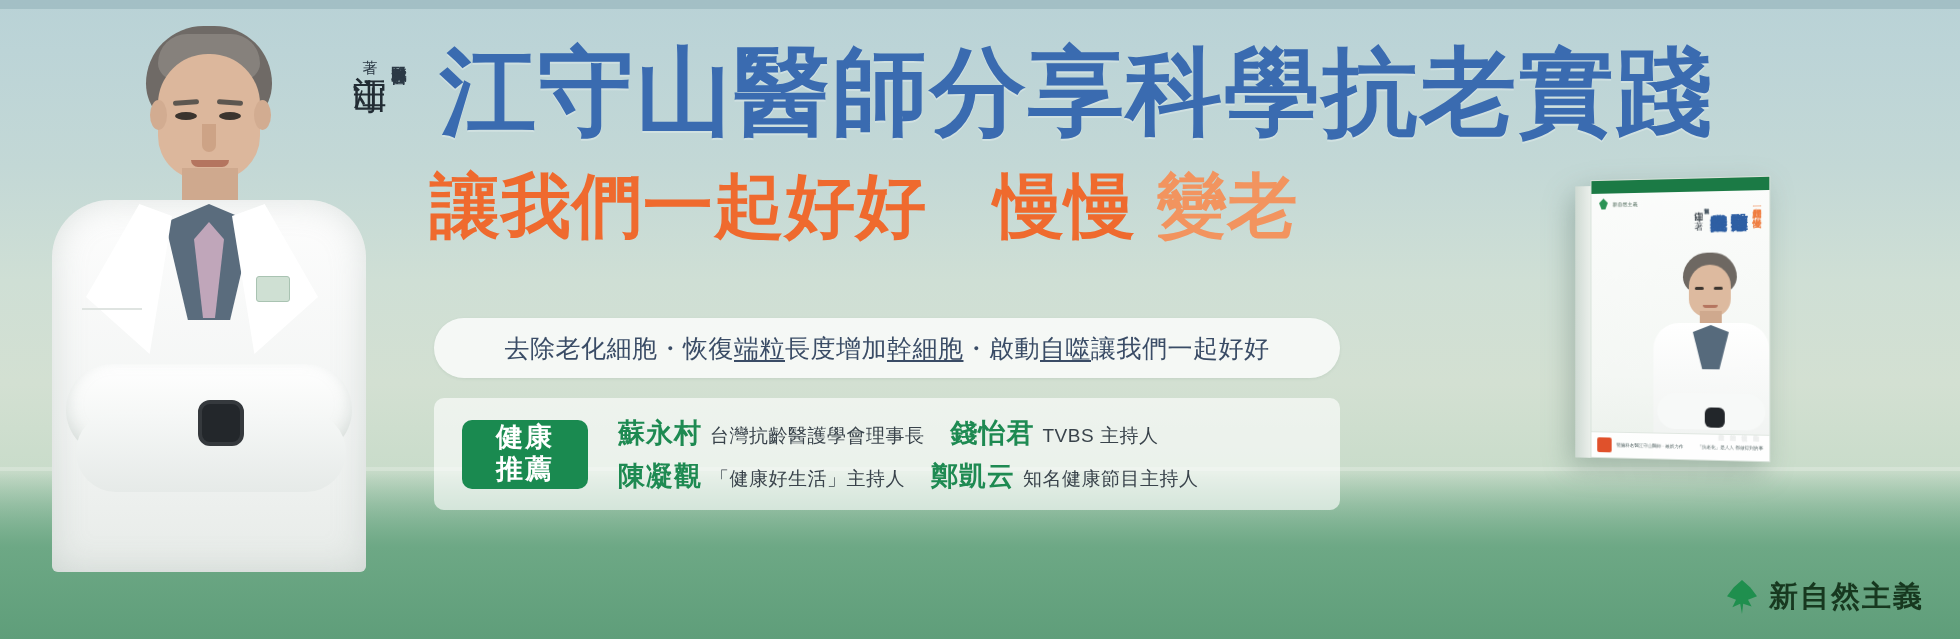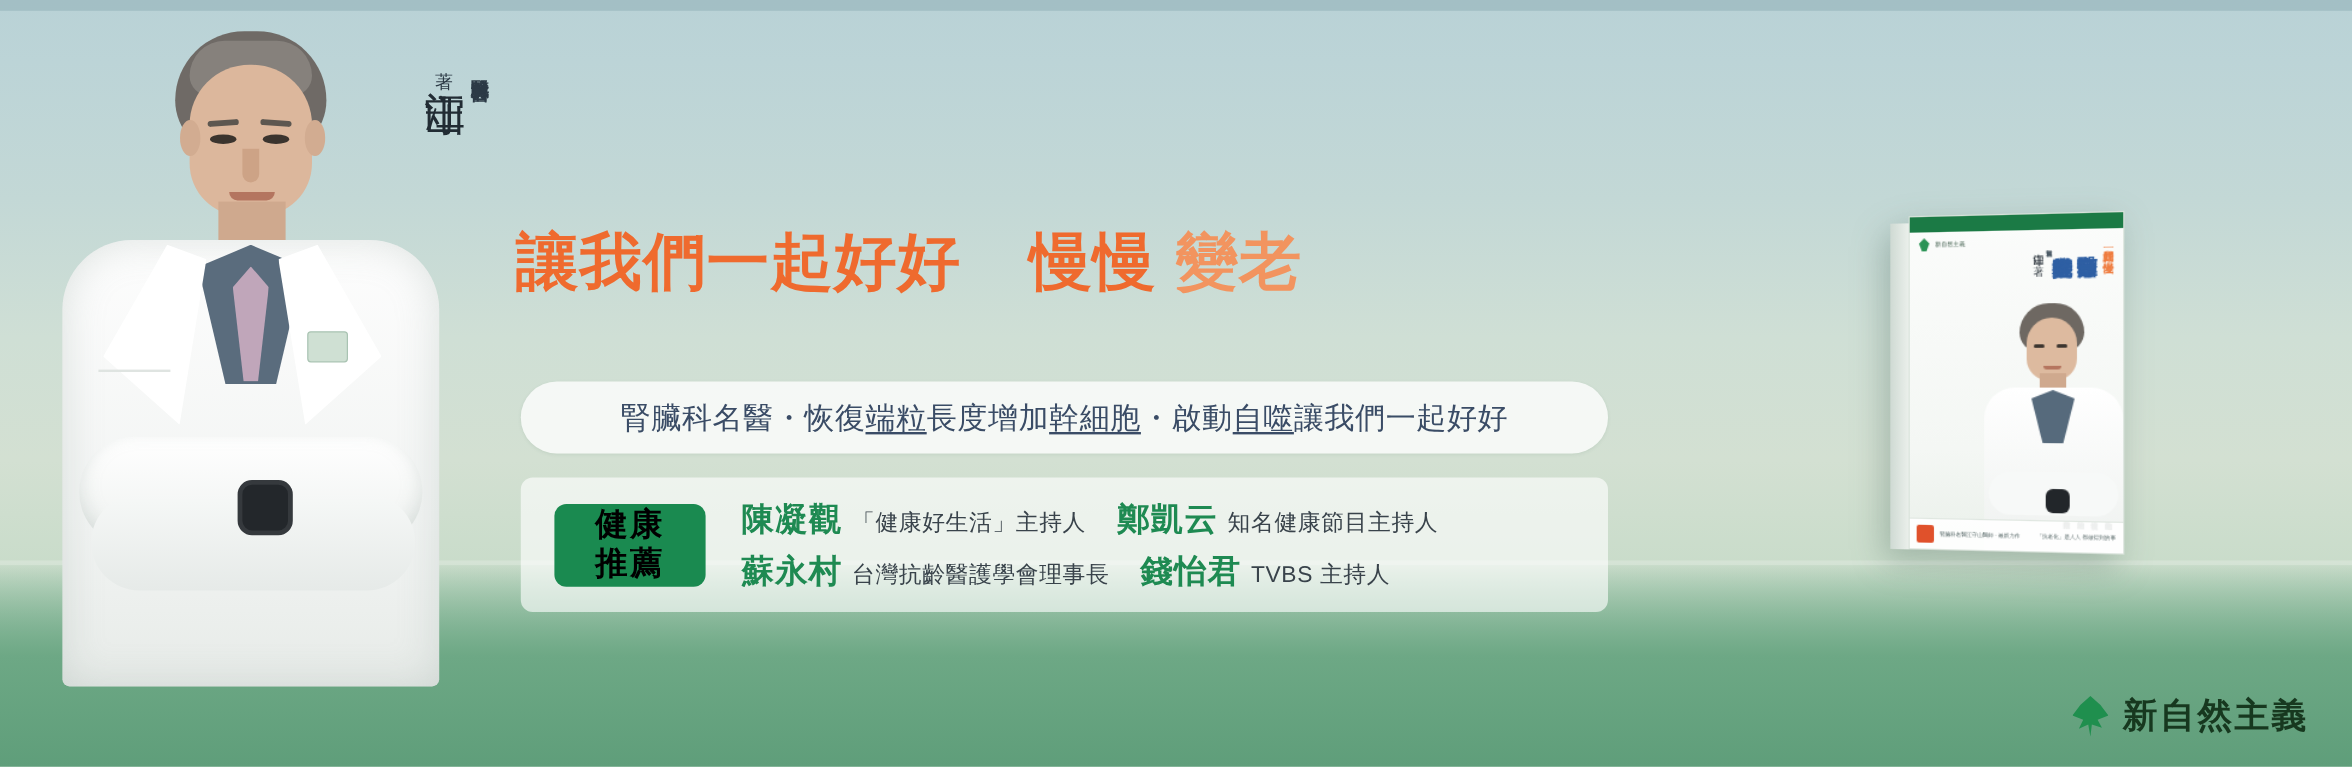--- a/index.html
+++ b/index.html
@@ -132,22 +132,22 @@
   .author-suffix { font-size: 15px; color:#2c3a46; margin-top: 6px; }
 
   .title-main {
     position:absolute; left: 440px; top: 40px;
     font-size: 96px; font-weight: 700; color:#3a6bb0;
     letter-spacing: 2px; line-height: 1.08;
     text-shadow: 0 2px 0 rgba(255,255,255,.25);
     white-space: nowrap;
   }
   .title-sub {
-    position:absolute; left: 430px; top: 184px;
-    font-size: 52px; font-weight: 700; color:#ef6a2e;
+    position:absolute; left: 430px; top: 160px;
+    font-size: 70px; font-weight: 700; color:#ef6a2e;
     letter-spacing: 1px; white-space: nowrap;
   }
   .title-sub .gap { display:inline-block; width: 26px; }
   .title-sub .soft { color:#f2945f; }
 
   
   .benefits-pill {
     position:absolute; left: 434px; top: 318px;
     width: 906px; height: 60px;
     background: rgba(255,255,255,.78);
@@ -165,21 +165,21 @@
     position:absolute; left: 434px; top: 398px;
     width: 906px; height: 112px;
     background: rgba(255,255,255,.62);
     border-radius: 10px;
     display:flex; align-items:center;
   }
   .endorse-badge {
     margin-left: 28px;
     width: 126px; height: 69px;
     background:#1a8a50; border-radius: 10px;
-    color:#000000; font-size: 27px; font-weight:700;
+    color:#ffffff; font-size: 27px; font-weight:700;
     display:flex; flex-direction:column; align-items:center; justify-content:center;
     line-height: 1.18; letter-spacing: 2px;
   }
   .endorse-lists { margin-left: 30px; display:flex; flex-direction:column; gap: 7px; }
   .endorse-row { display:flex; align-items:baseline; white-space: nowrap; }
   .e-name { font-size: 27px; color:#1e8a52; font-weight:700; letter-spacing:1px; }
   .e-role { font-size: 19px; color:#39434b; margin-left: 8px; letter-spacing:.5px; }
   .e-sep  { display:inline-block; width: 26px; }
 
   
@@ -311,55 +311,56 @@
   </div>
 
   <div class="author-vert">
     <div class="author-kicker">腎臟科名醫</div>
     <div class="author-name-col">
       <div class="author-name">江守山</div>
       <div class="author-suffix">著</div>
     </div>
   </div>
 
+  <div class="title-main">江守山醫師分享科學抗老實踐</div>
 
   <div class="title-sub">
     <span>讓我們一起好好</span>
     <span class="gap"></span>
     <span>慢慢</span>
     <span class="soft">變老</span>
   </div>
 
   <div class="benefits-pill">
     <div class="benefits-text">
-      <span>腎臟科名醫・恢復</span><u>端粒</u><span>長度增加</span><u>幹細胞</u><span>・啟動</span><u>自噬</u><span>讓我們一起好好</span>
+      <span>去除老化細胞・恢復</span><u>端粒</u><span>長度增加</span><u>幹細胞</u><span>・啟動</span><u>自噬</u><span>讓我們一起好好</span>
     </div>
   </div>
 
   <div class="endorse-panel">
     <div class="endorse-badge">
       <span>健康</span>
       <span>推薦</span>
     </div>
     <div class="endorse-lists">
 
       <div class="endorse-row">
+        <span class="e-name">蘇永村</span>
+        <span class="e-role">台灣抗齡醫護學會理事長</span>
+        <span class="e-sep"></span>
+        <span class="e-name">錢怡君</span>
+        <span class="e-role">TVBS 主持人</span>
+      </div>
+
+      <div class="endorse-row">
         <span class="e-name">陳凝觀</span>
         <span class="e-role">「健康好生活」主持人</span>
         <span class="e-sep"></span>
         <span class="e-name">鄭凱云</span>
         <span class="e-role">知名健康節目主持人</span>
-      </div>
-
-      <div class="endorse-row">
-        <span class="e-name">蘇永村</span>
-        <span class="e-role">台灣抗齡醫護學會理事長</span>
-        <span class="e-sep"></span>
-        <span class="e-name">錢怡君</span>
-        <span class="e-role">TVBS 主持人</span>
       </div>
 
     </div>
   </div>
 
   <div class="book">
     <div class="book-spine"></div>
     <div class="book-face">
       <div class="book-topband"></div>
 

